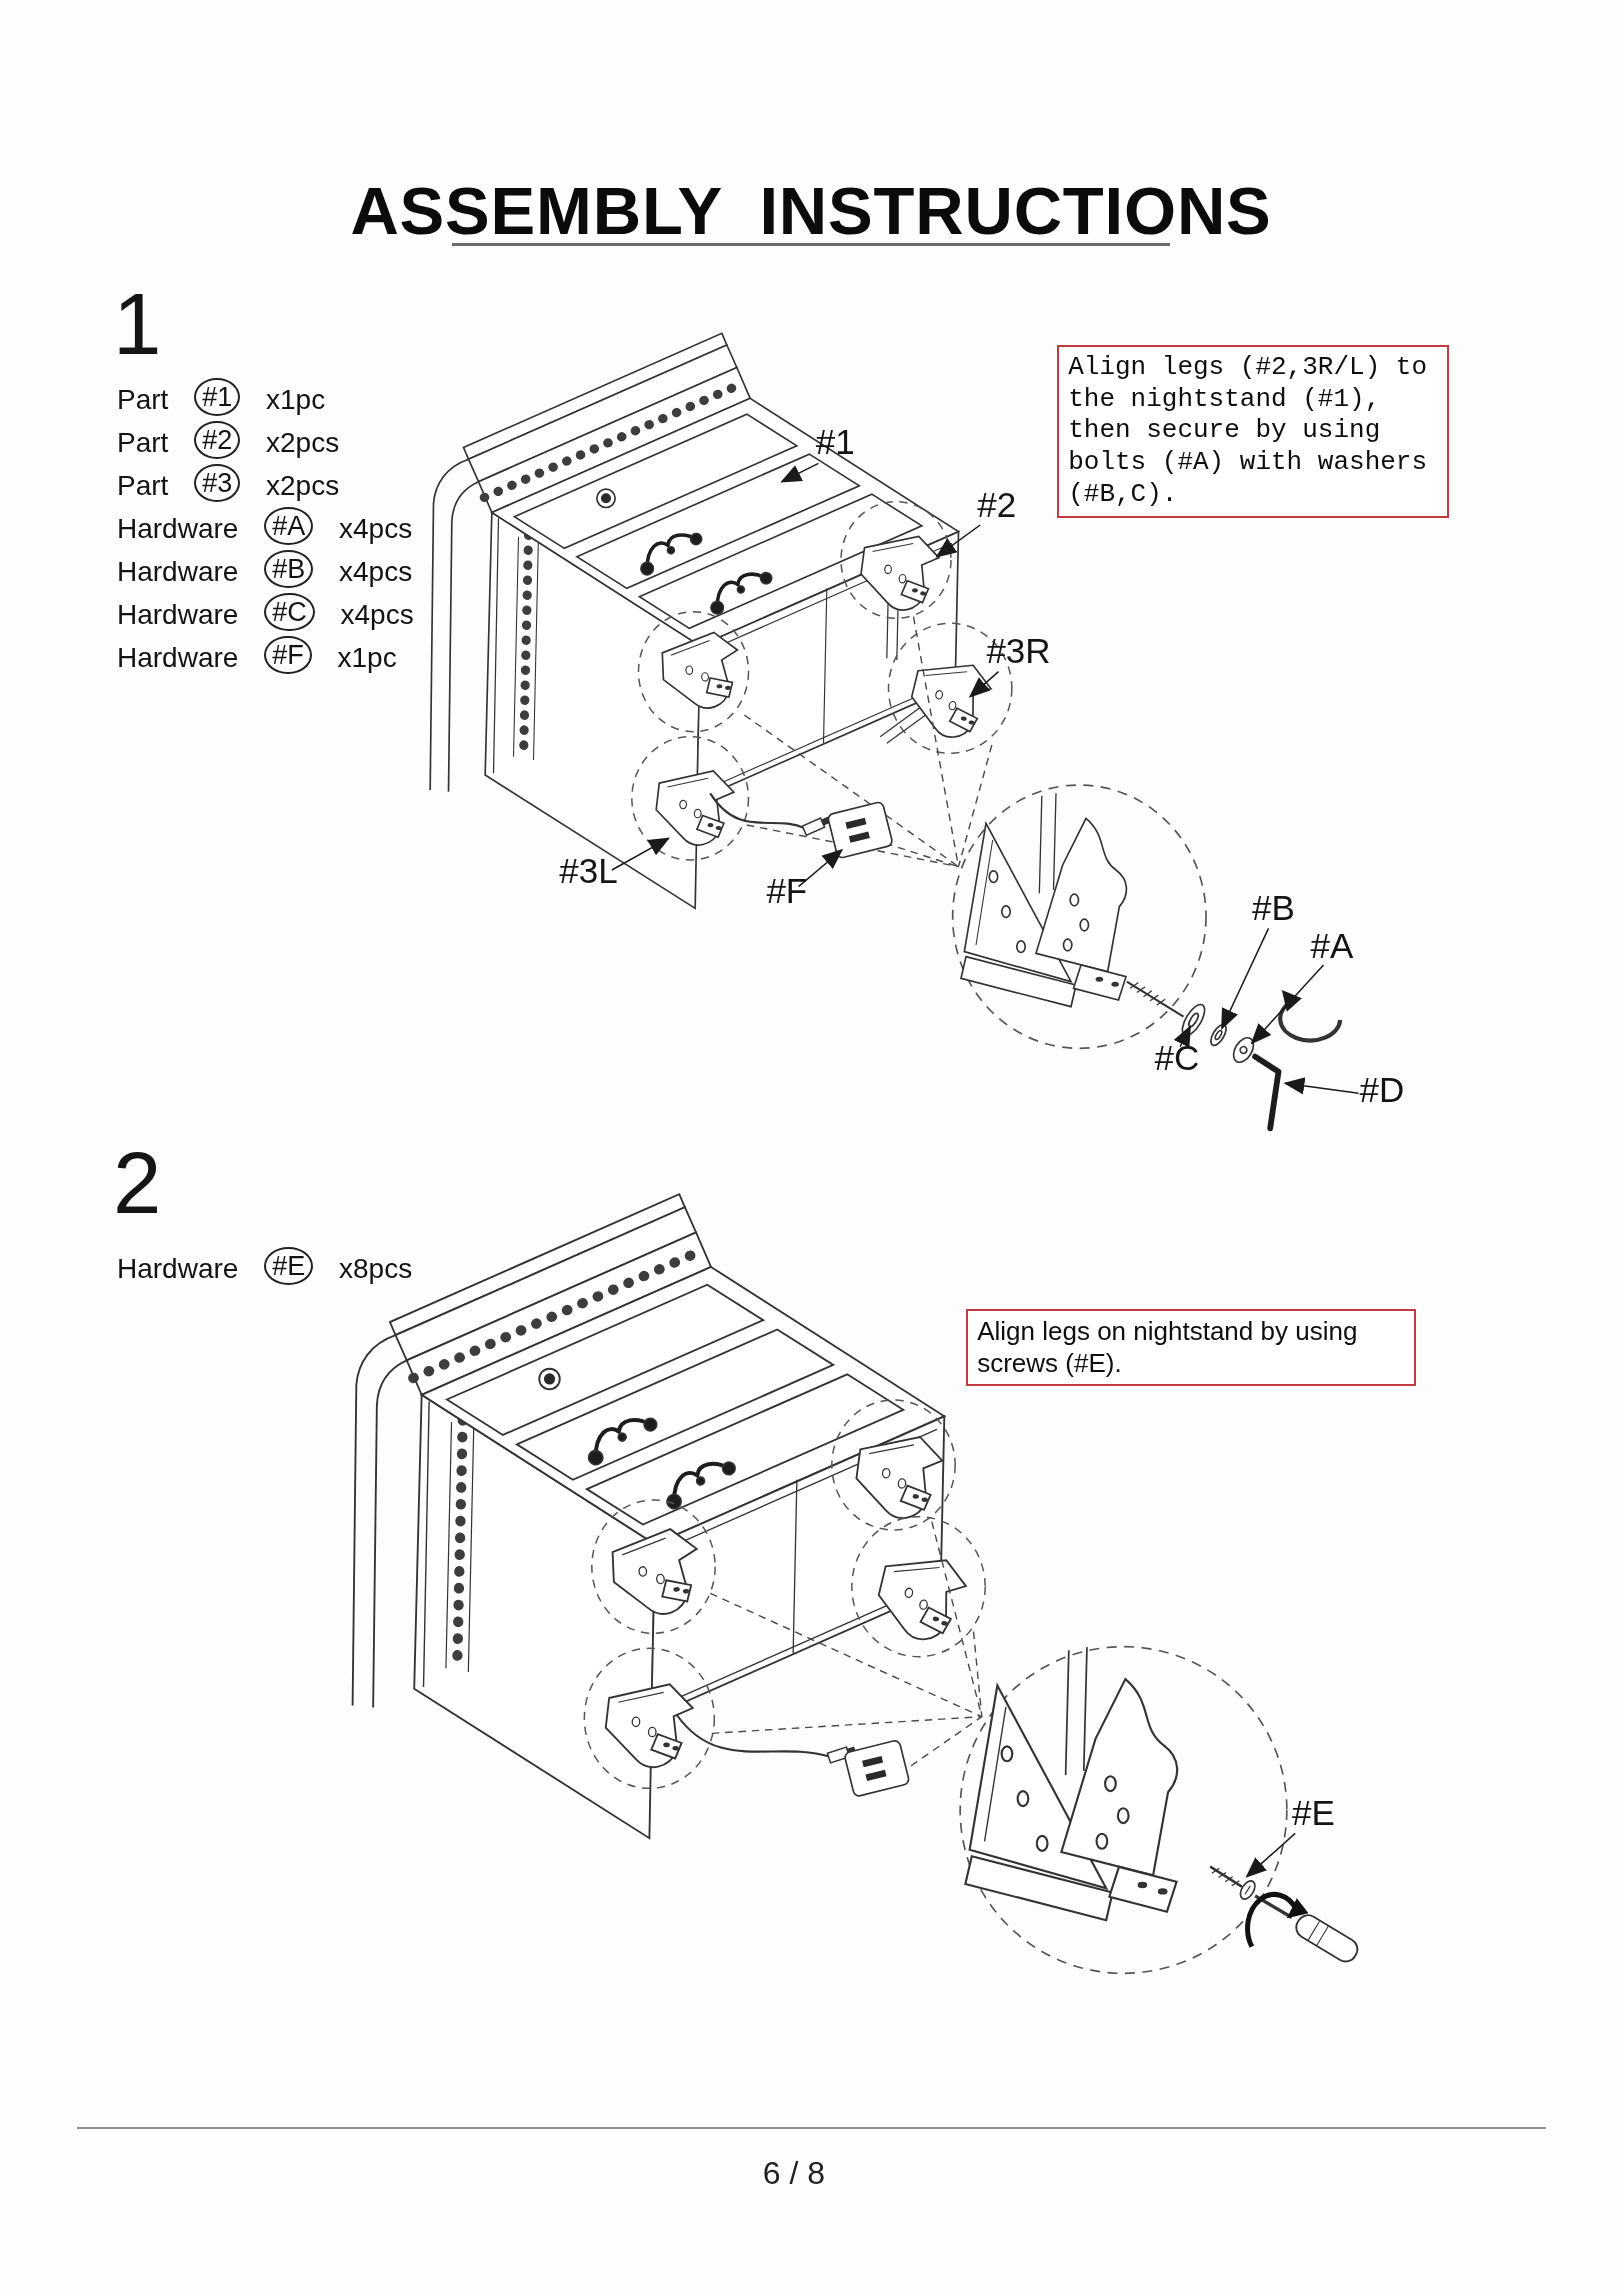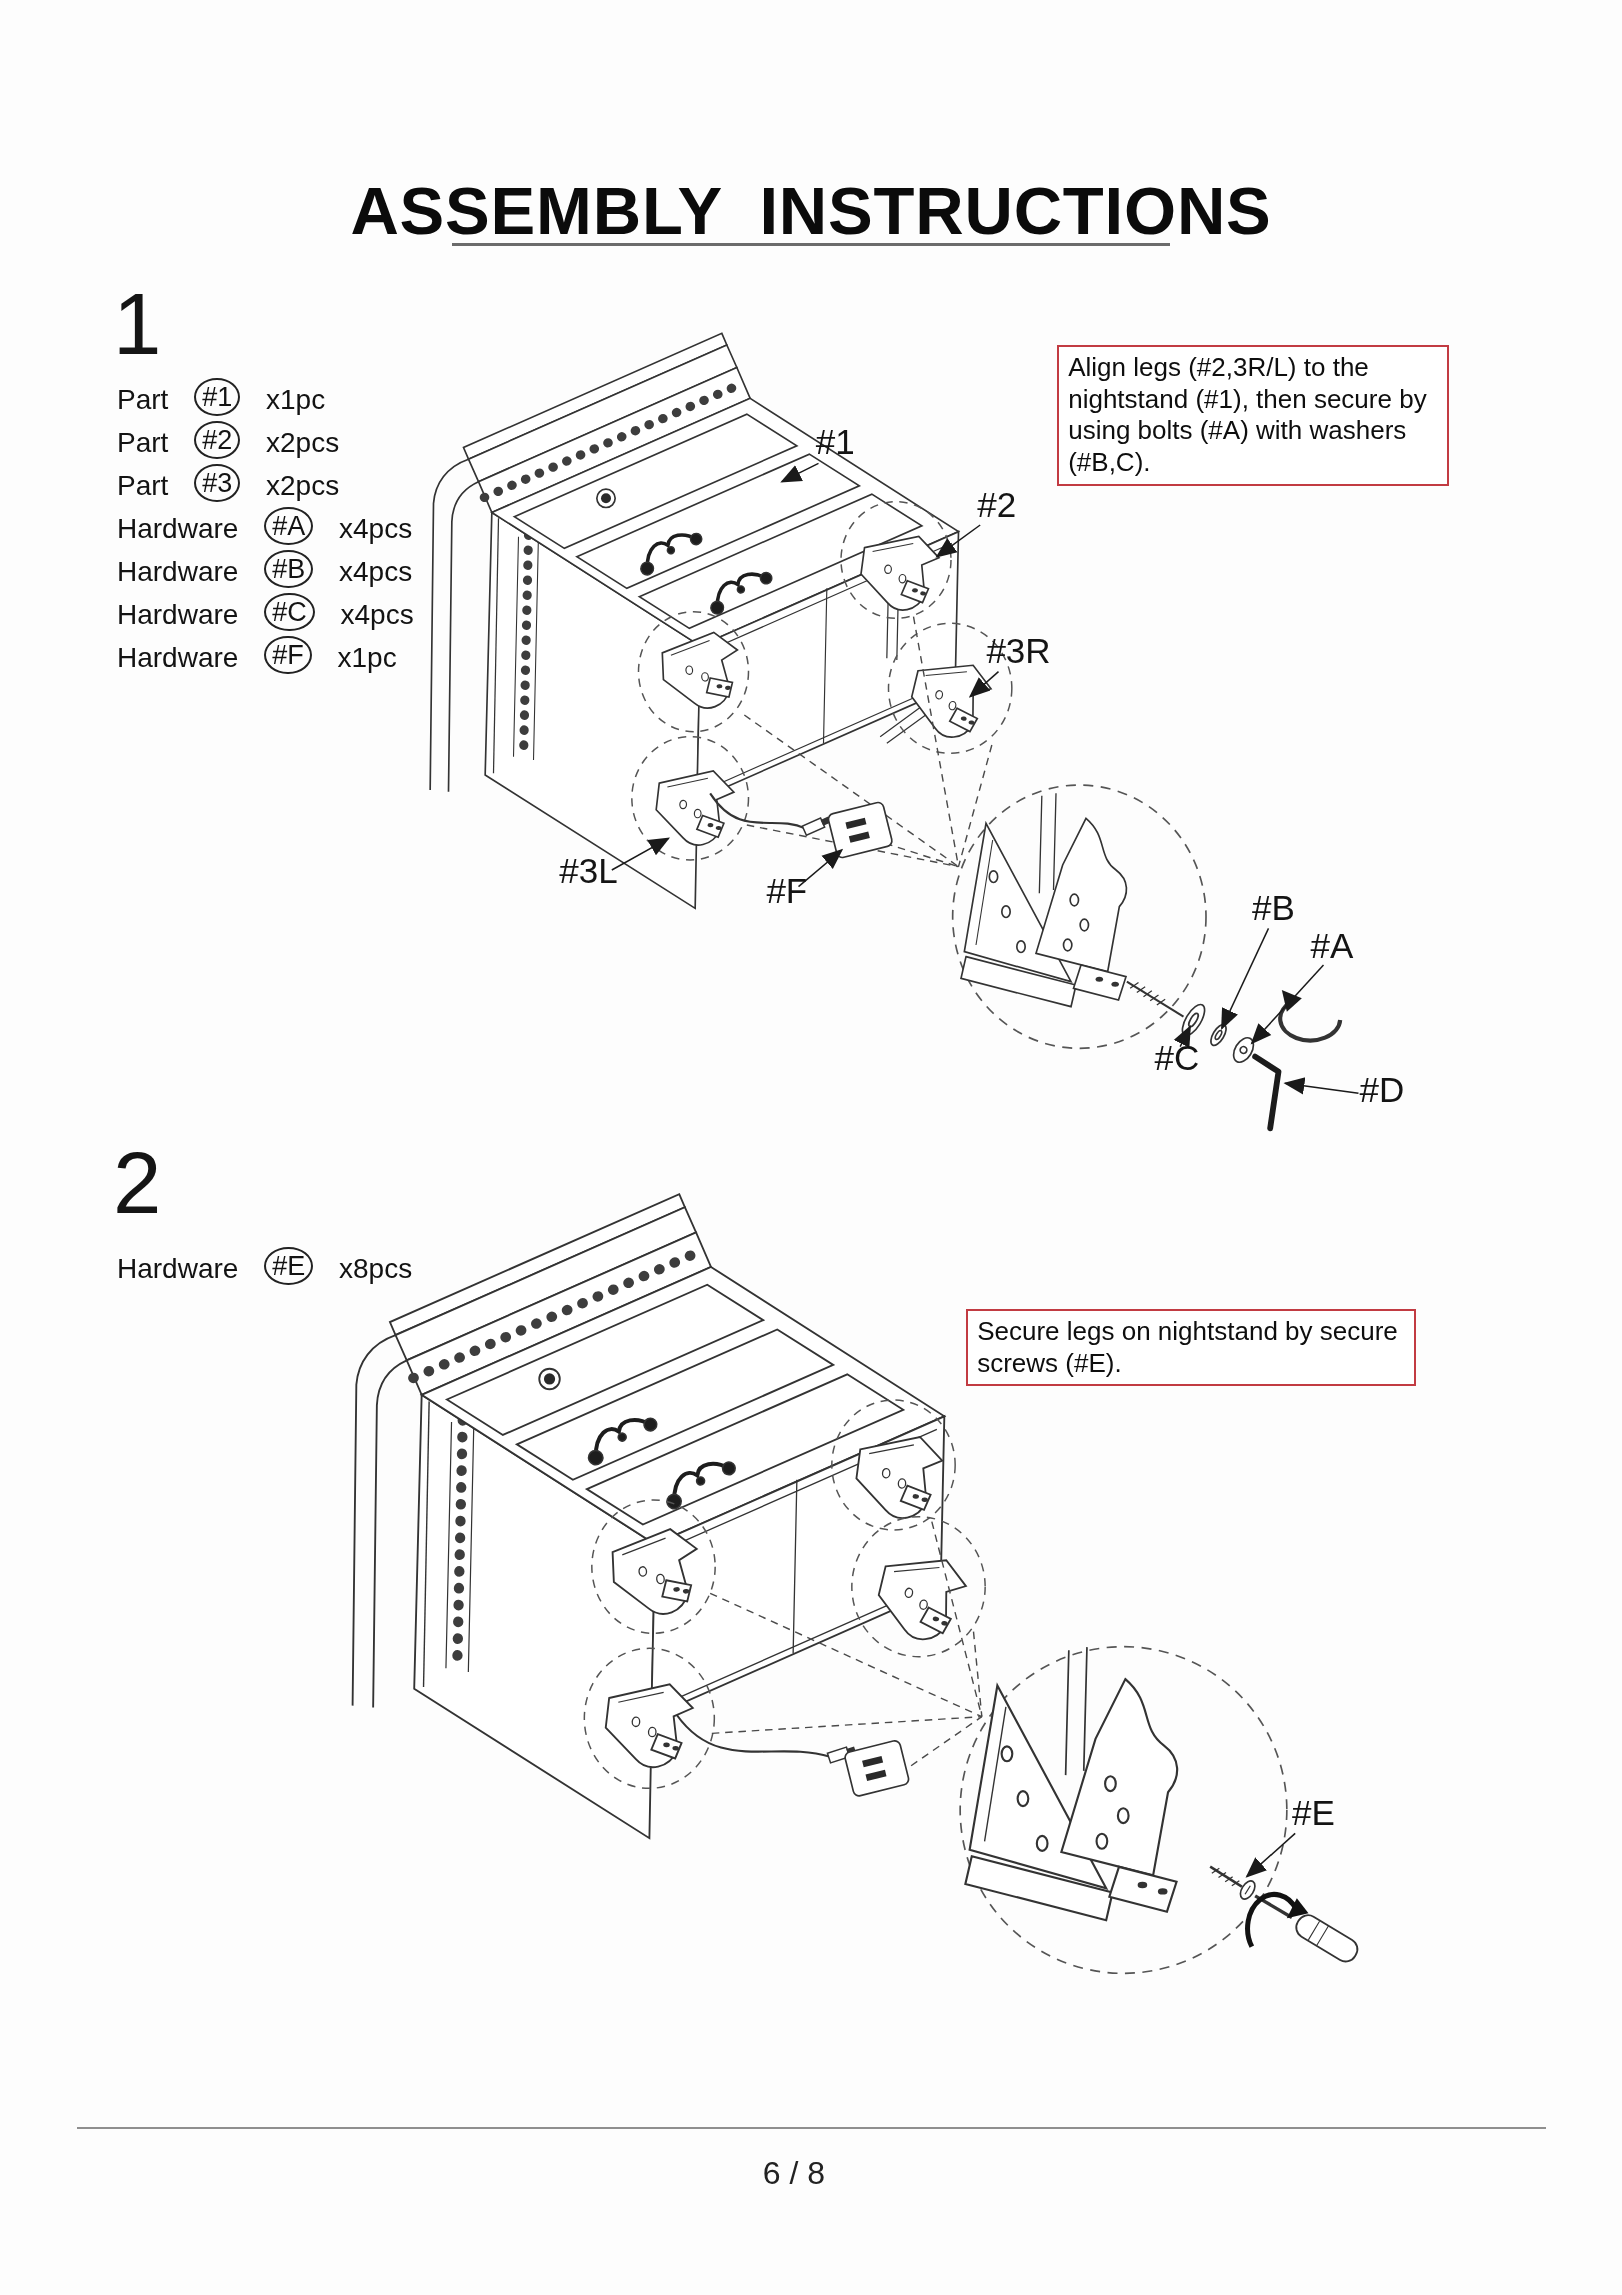--- a/index.html
+++ b/index.html
@@ -11,21 +11,21 @@
   .title-underline{top:243px;left:50%;transform:translateX(-50%);width:718px;height:2.5px;background:#6b6b6b;}
   .step-num{font-size:87px;font-weight:400;color:#151515;line-height:1;}
   .step1-num{left:113px;top:280px;}
   .step2-num{left:113px;top:1139px;}
   .parts{left:117px;top:373px;}
   .parts2{left:117px;top:1242px;}
   .part-row{display:flex;align-items:flex-end;gap:26px;height:43px;font-size:28px;color:#131313;white-space:nowrap;}
   .circle{display:inline-flex;align-items:center;justify-content:center;border:2.1px solid #222;
           border-radius:50%;min-width:42px;height:38px;padding:0 5.8px;font-size:27px;box-sizing:border-box;}
   .callout{border:2.5px solid #c23b42;background:#fff;padding:5px 9.2px;font-size:26px;line-height:1.22;color:#0e0e0e;}
-  .callout1{left:1057px;top:345px;width:370px;}
+  .callout1{left:1057px;top:345px;width:370px;font-family:Liberation Mono, monospace;}
   .callout2{left:966px;top:1309px;width:428px;}
   .footer-line{left:77px;top:2127px;width:1469px;height:1.7px;background:#8f8f8f;}
   .footer-text{top:2155px;left:0;right:63px;text-align:center;font-size:32px;color:#222;padding-left:29px;}
   svg.canvas{position:absolute;left:0;top:0;}
   svg text.lbl{font-family:"Liberation Sans",sans-serif;font-size:42px;fill:#141414;text-anchor:middle;}
 </style>
 </head>
 <body>
 
 <div class="page">
@@ -305,18 +305,18 @@
   <div class="abs step-num step2-num">2</div>
 
   <div class="abs parts2">
     <div class="part-row">
       <span>Hardware</span>
       <span class="circle">#E</span>
       <span>x8pcs</span>
     </div>
   </div>
 
-  <div class="abs callout callout2">Secure legs on nightstand by secure screws (#E).</div>
+  <div class="abs callout callout2">Align legs on nightstand by using screws (#E).</div>
 
   <div class="abs footer-line"></div>
   <div class="abs footer-text">6 / 8</div>
 </div>
 
 
 </body></html>

